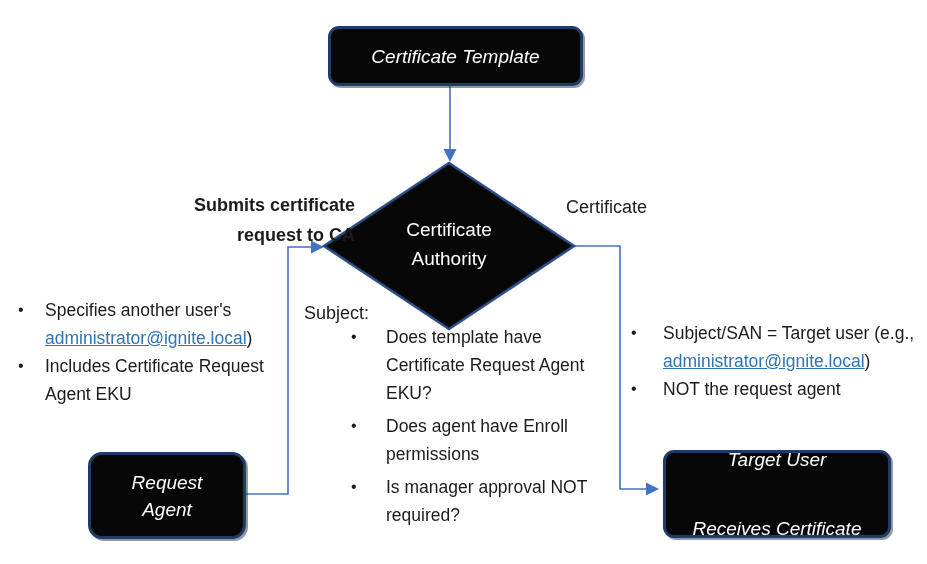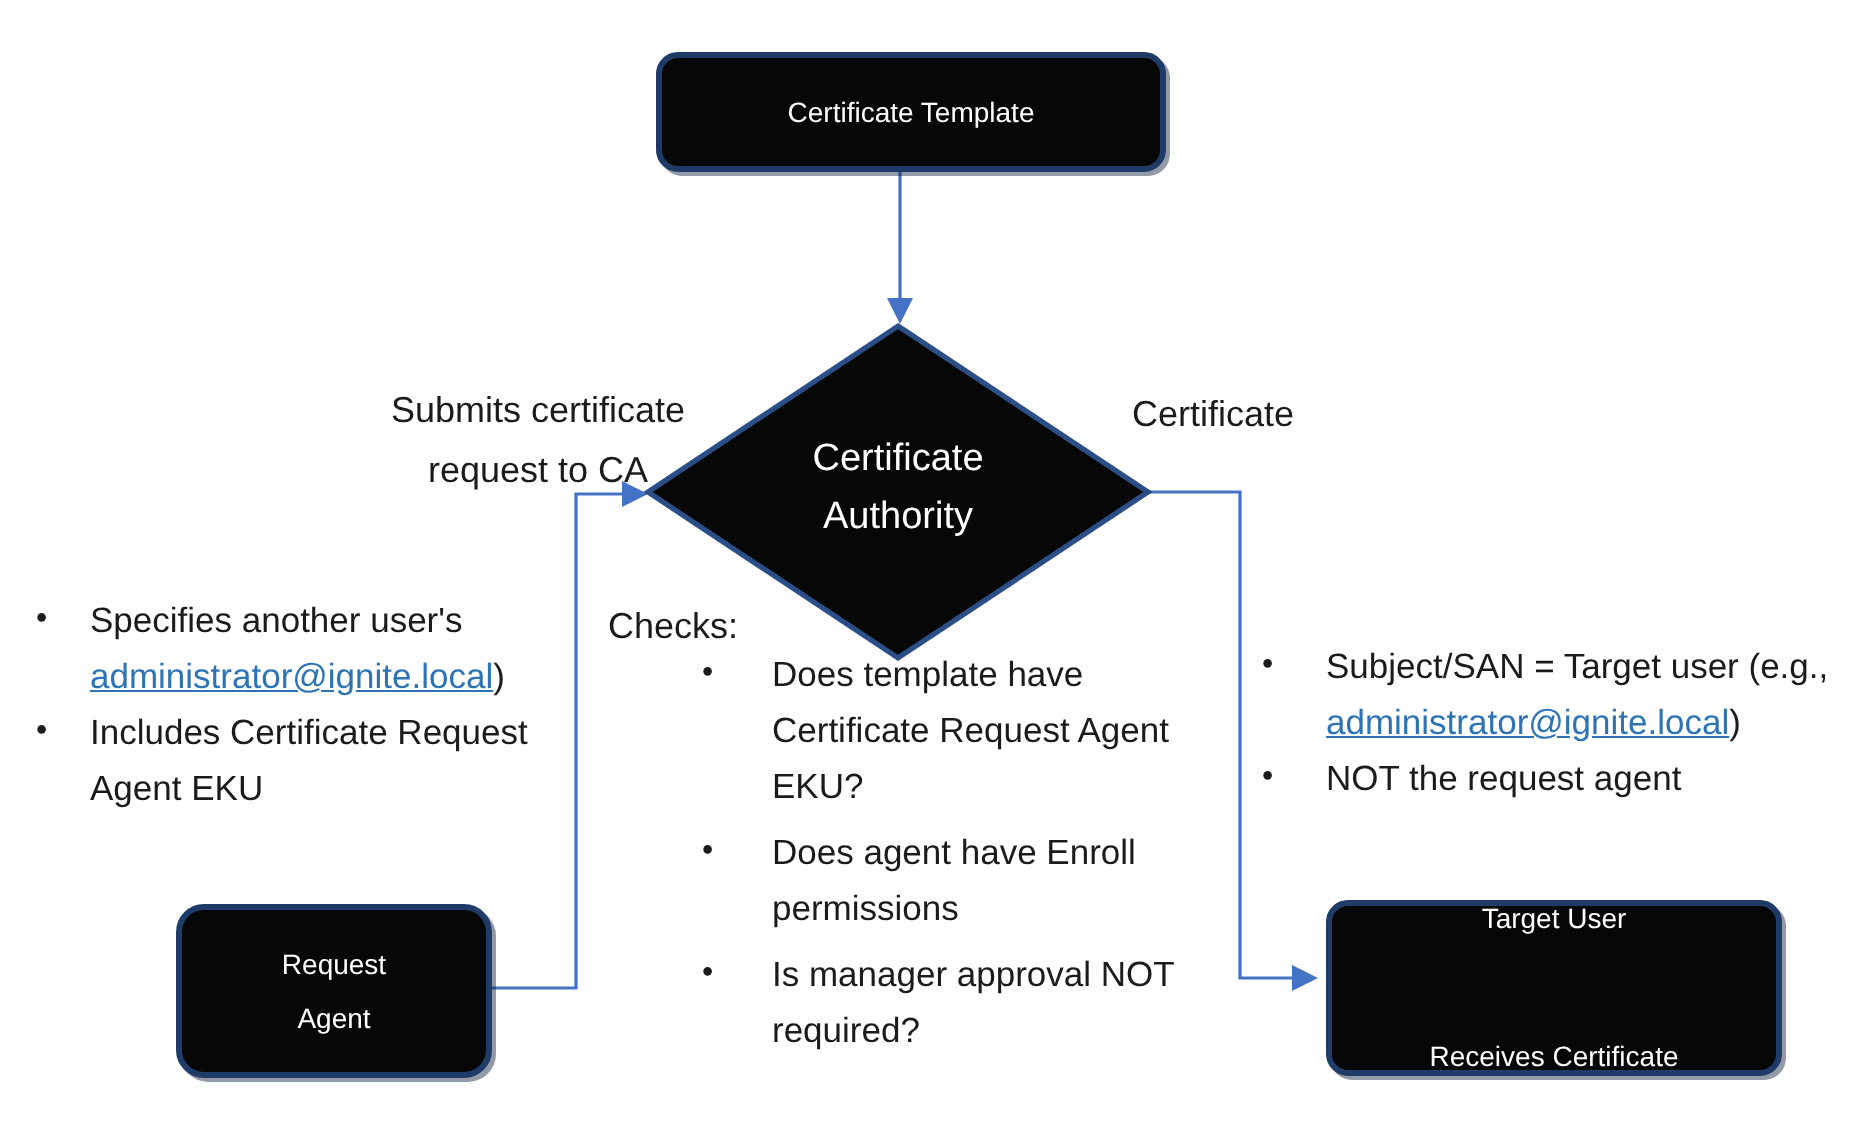--- a/index.html
+++ b/index.html
@@ -16,34 +16,35 @@
     position:relative;width:927px;height:564px;background:var(--bg);
     font-family:"Liberation Sans",sans-serif;color:var(--ink);overflow:hidden;
   }
   svg.layer{position:absolute;left:0;top:0;width:927px;height:564px;}
 
   .shape-box{
     position:absolute;background:var(--shape-fill);
     border:3px solid var(--navy);border-radius:11px;
     color:var(--shape-text);display:flex;flex-direction:column;
     align-items:center;justify-content:center;text-align:right;
-    font-size:14px;line-height:27px;
+    font-size:19px;line-height:27px;
     box-shadow:2px 2px 0 rgba(15,30,60,0.45);
+    font-style:italic;
   }
   #box-template{left:328px;top:26px;width:249px;height:54px;}
   #box-request{left:88px;top:452px;width:152px;height:81px;border-radius:14px;}
   #box-target{left:663px;top:450px;width:222px;height:82px;gap:42px;}
 
   .diamond-label{
     position:absolute;left:359px;top:215px;width:180px;
     color:var(--shape-text);text-align:center;font-size:19px;line-height:29px;
   }
 
   .edge-label{position:absolute;font-size:18px;line-height:30px;color:var(--ink);}
-  #label-submit{left:183px;top:190px;width:172px;text-align:center;}
+  #label-submit{left:183px;top:190px;width:172px;text-align:right;font-weight:bold;}
   #label-issued{left:566px;top:192px;width:120px;text-align:left;}
 
   .list{position:absolute;font-size:17.5px;line-height:28px;}
   #left-list{left:10px;top:296px;width:302px;}
   #mid-list{left:340px;top:323px;width:285px;}
   #right-list{left:622px;top:319px;width:305px;}
   #checks-heading{position:absolute;left:304px;top:299px;font-size:18px;line-height:28px;}
 
   .li{display:flex;align-items:flex-start;}
   #mid-list .li{margin-bottom:5px;}
@@ -104,21 +105,21 @@
     </div>
     <div class="li">
       <span class="bullet">•</span>
       <div class="li-text">
         <div class="ln">Includes Certificate Request</div>
         <div class="ln">Agent EKU</div>
       </div>
     </div>
   </div>
 
-  <div id="checks-heading">Checks:</div>
+  <div id="checks-heading">Subject:</div>
   <div class="list" id="mid-list">
     <div class="li">
       <span class="bullet">•</span>
       <div class="li-text">
         <div class="ln">Does template have</div>
         <div class="ln">Certificate Request Agent</div>
         <div class="ln">EKU?</div>
       </div>
     </div>
     <div class="li">

